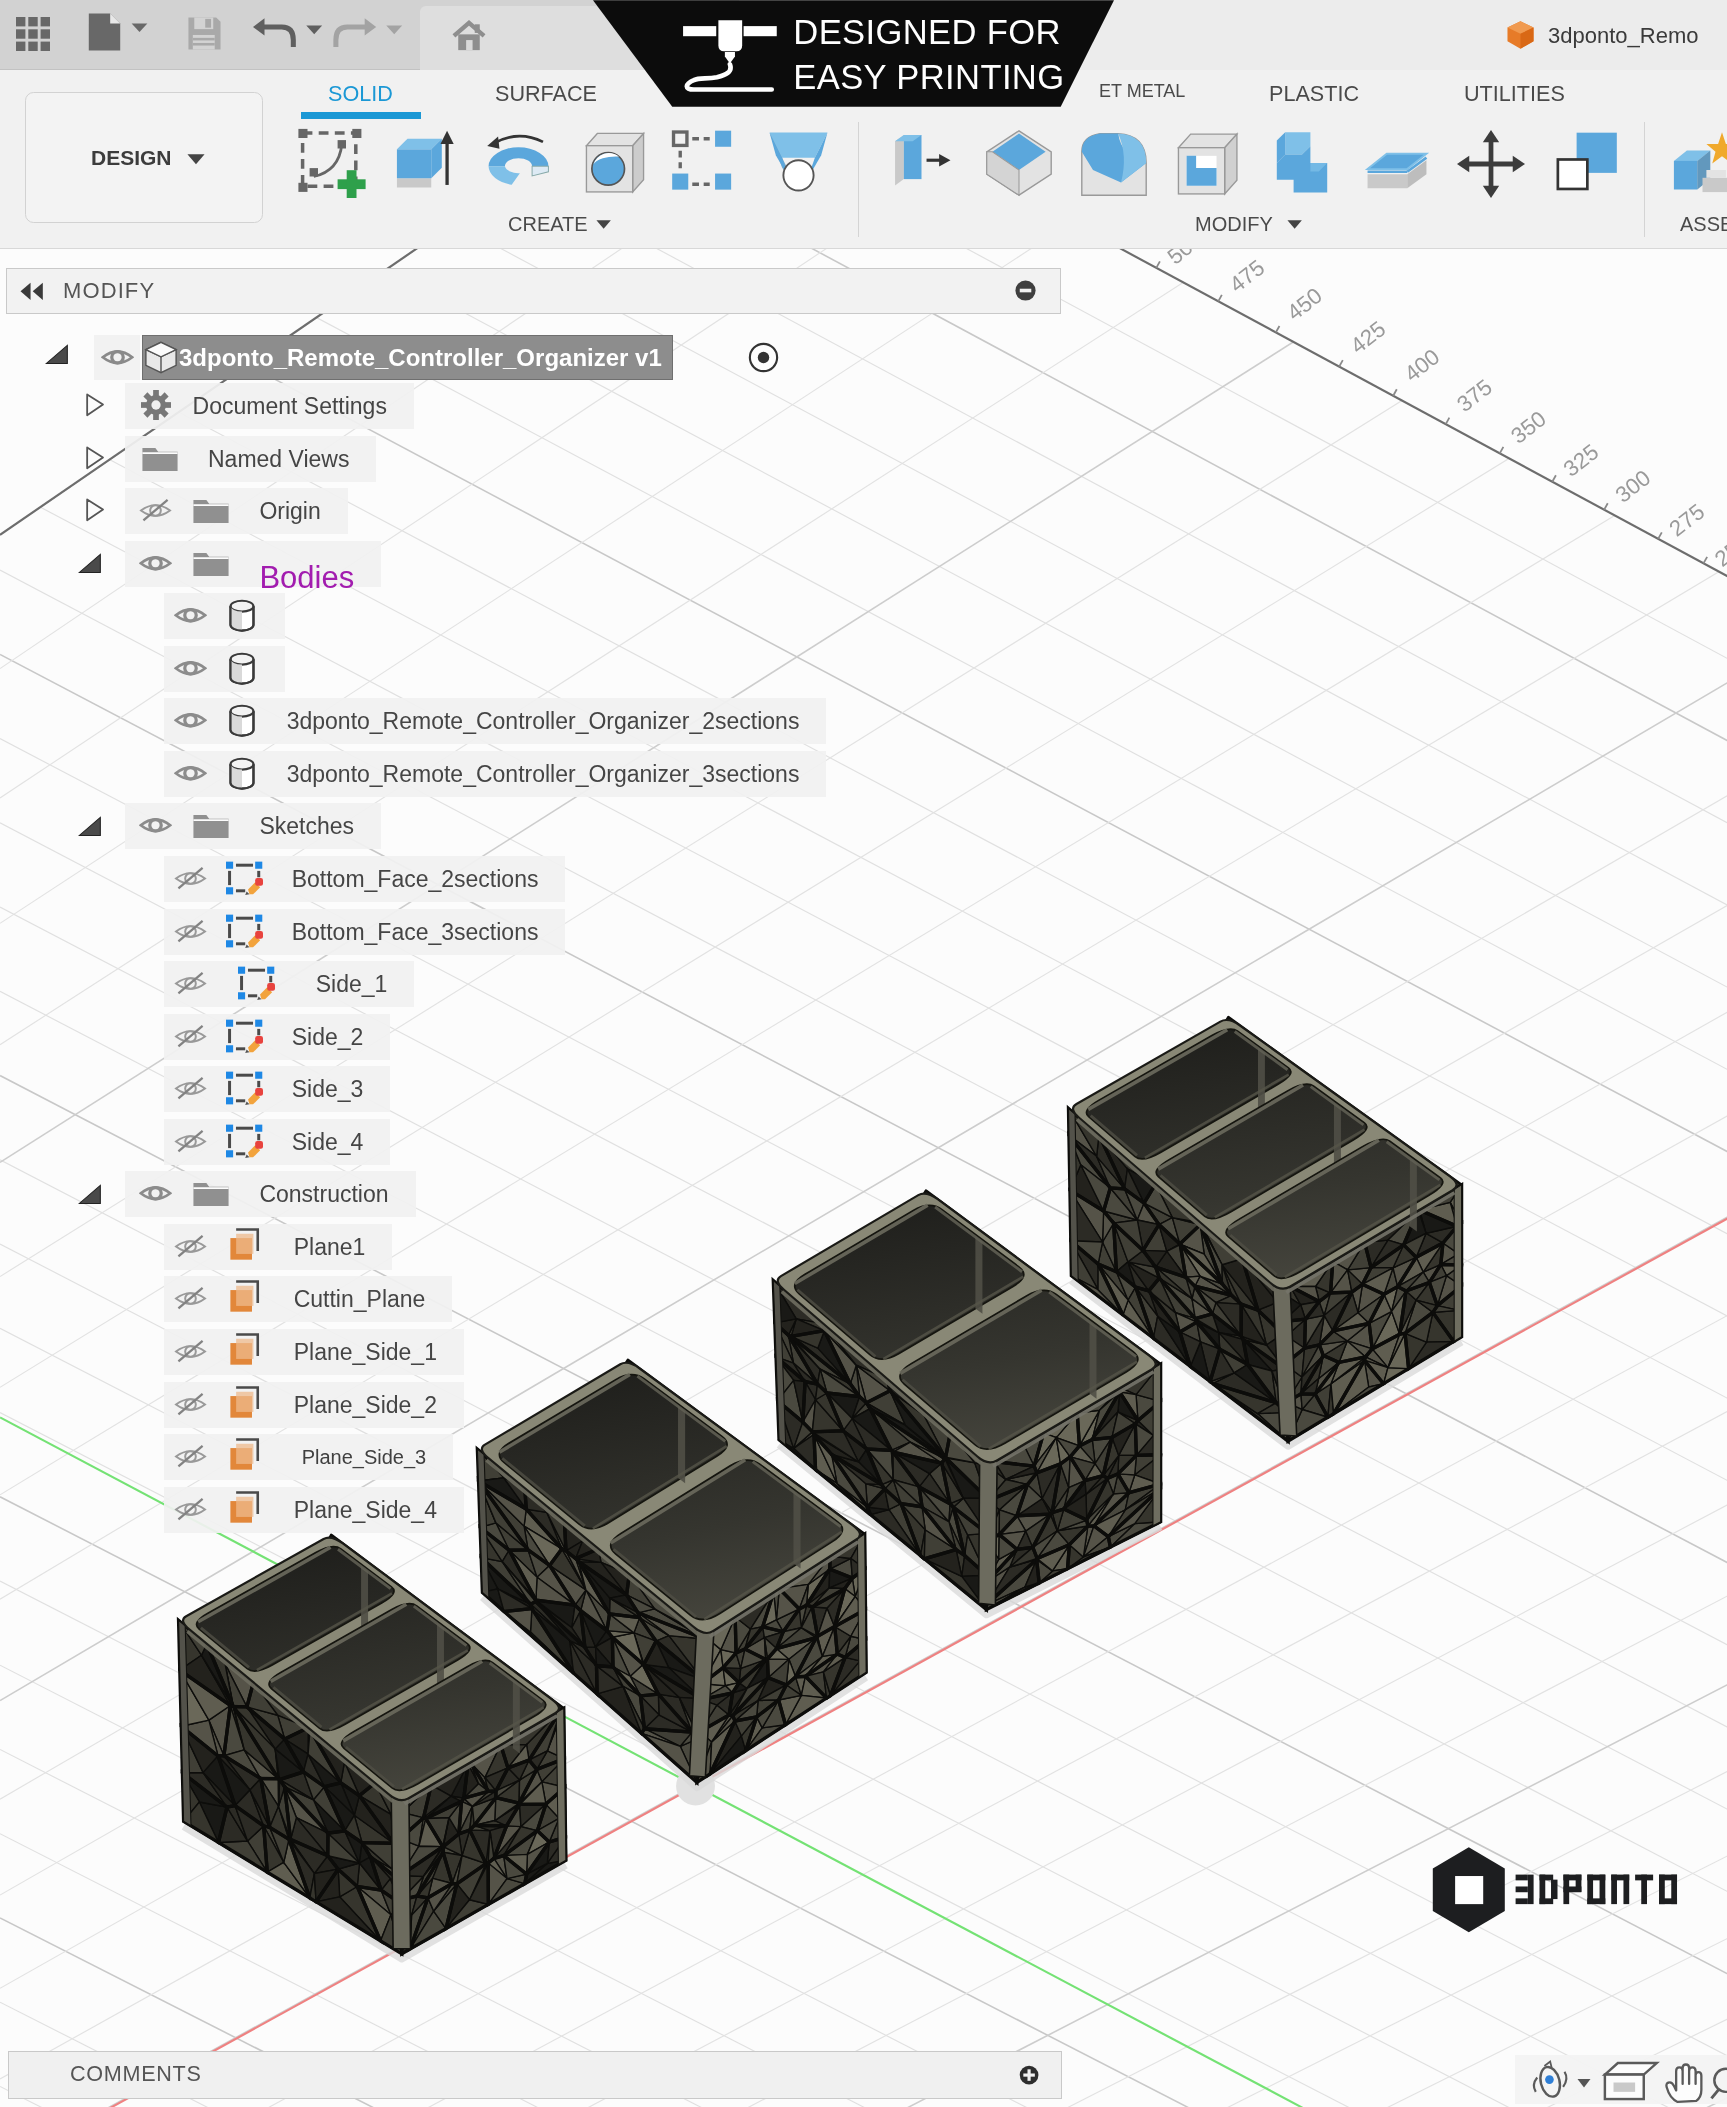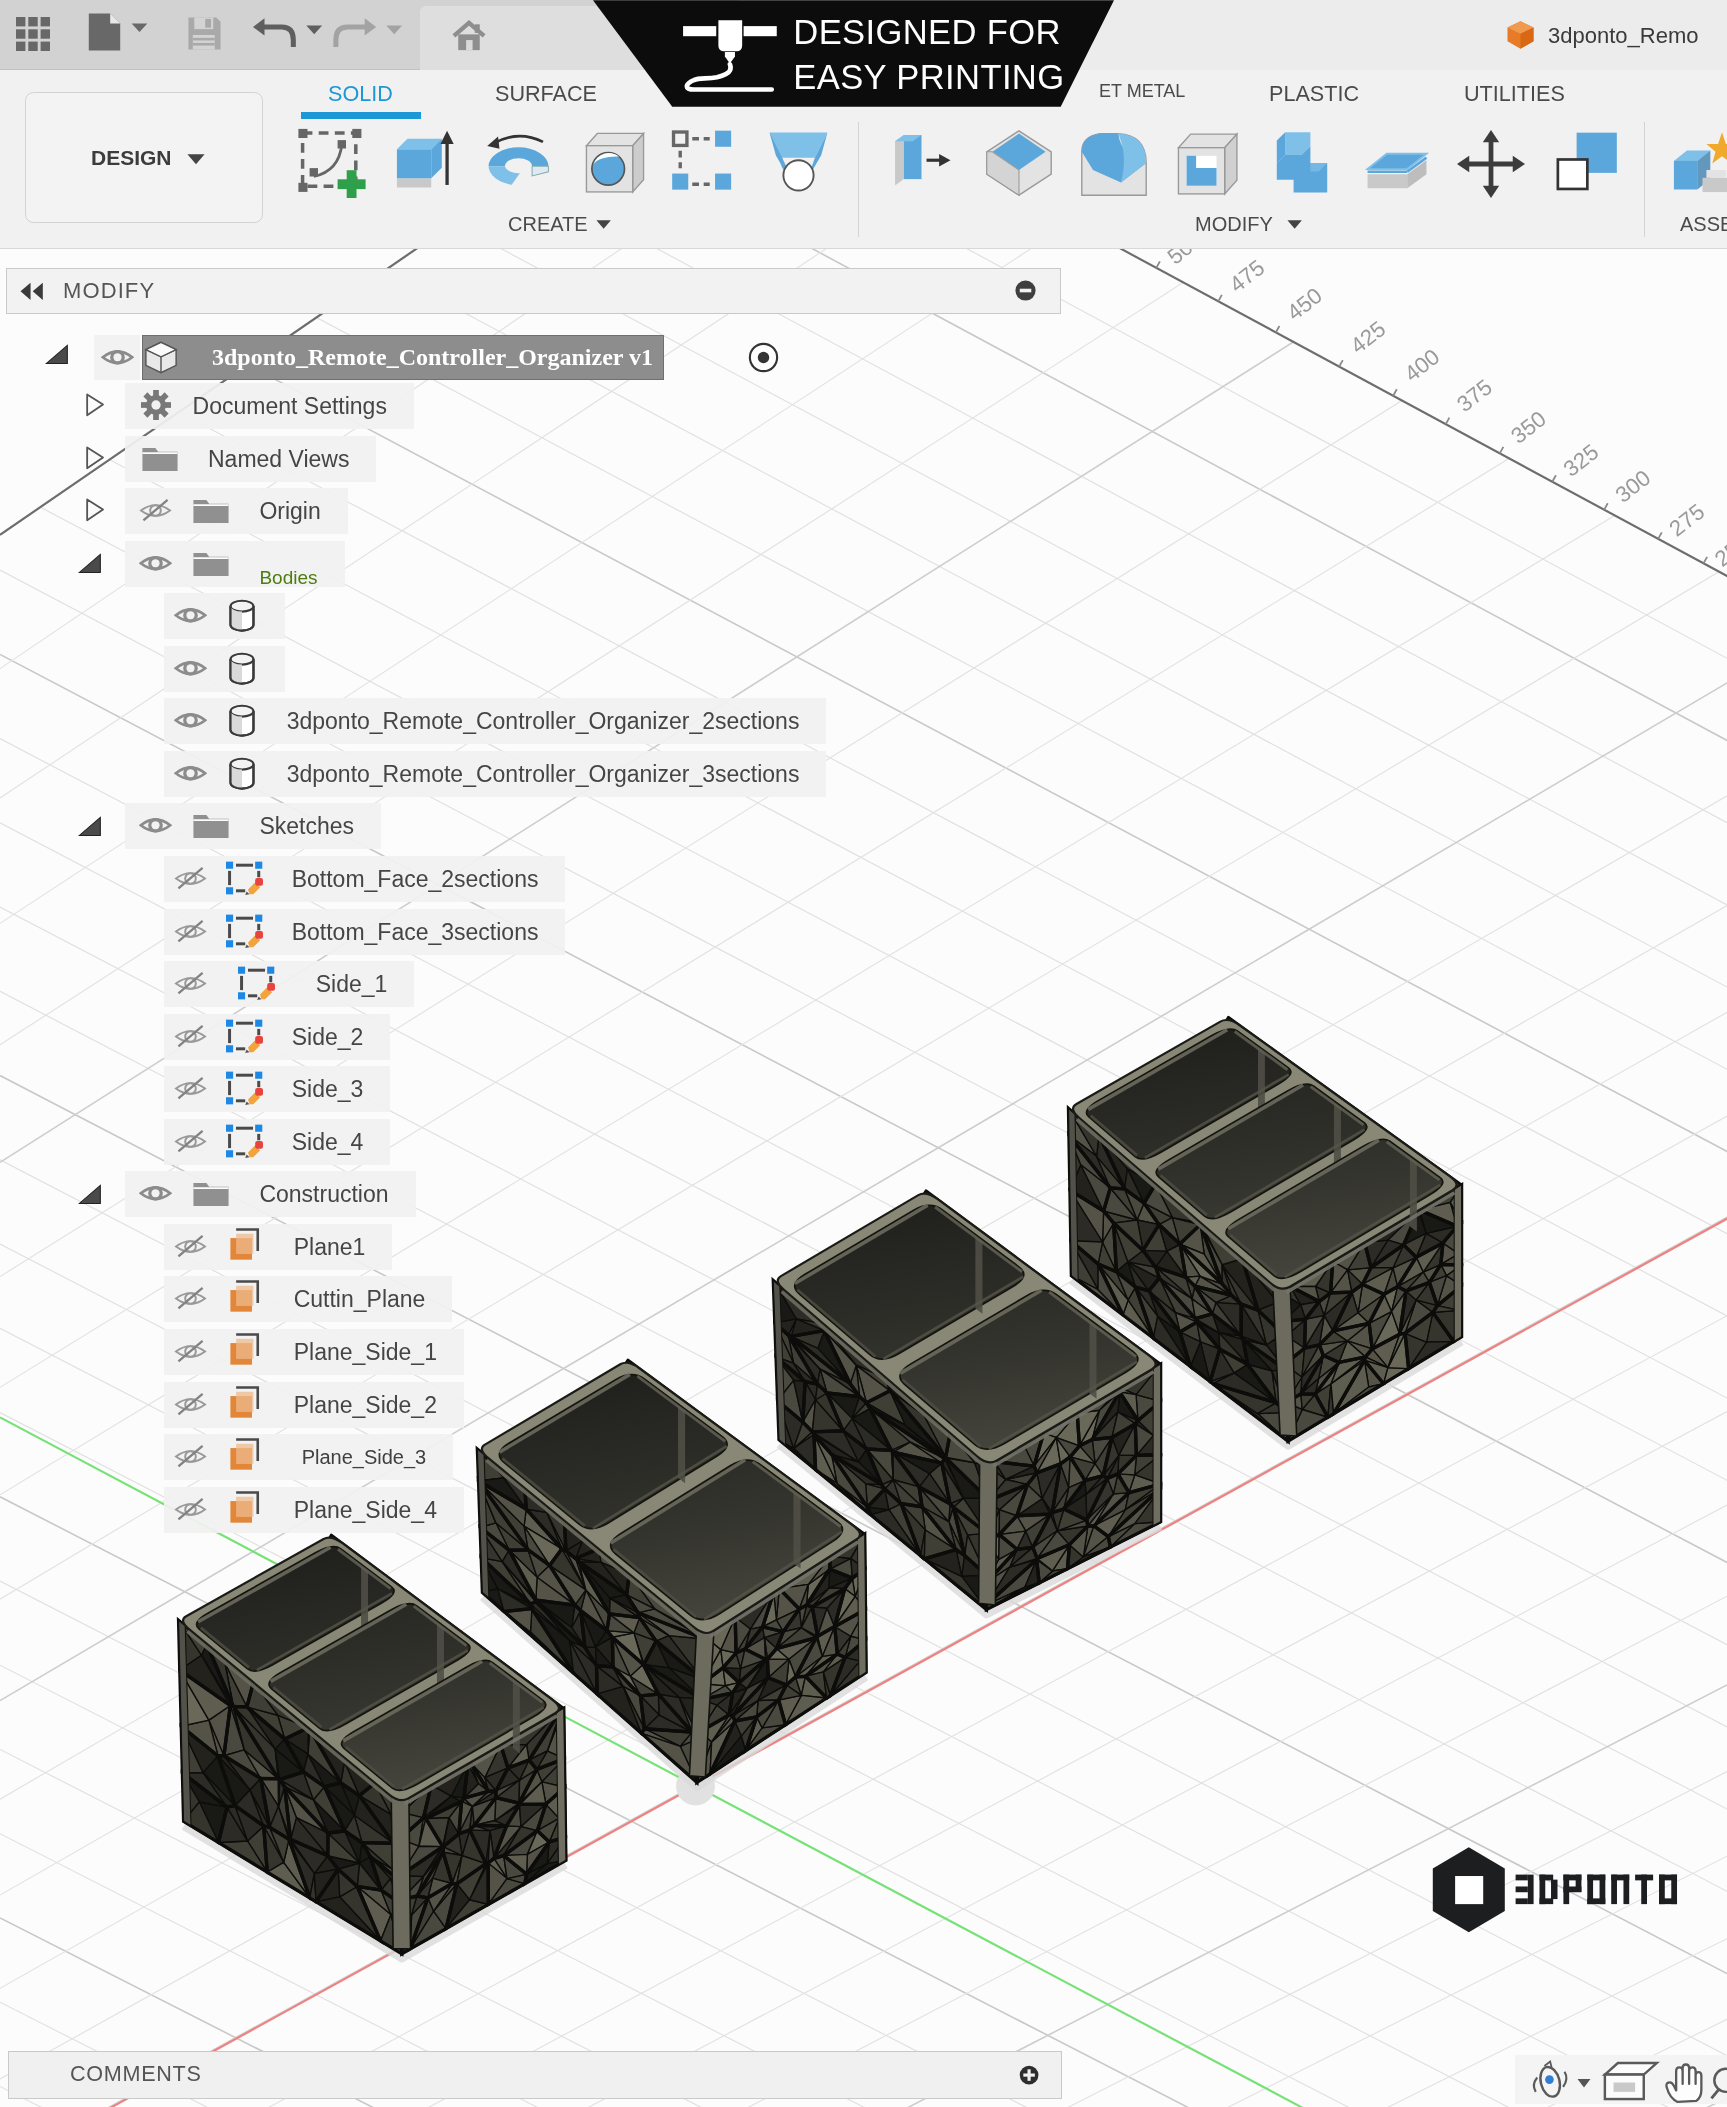--- a/index.html
+++ b/index.html
@@ -1713,21 +1713,21 @@
       <circle cx="23" cy="17" r="8" fill="none" stroke="#8a8a8a" stroke-width="4.5"></circle>
     </svg>
   </div>
 <div style="position:absolute;left:142px;top:335px;height:45px;display:flex;align-items:center;background:#8d8d8d;padding-right:10px;white-space:nowrap;border:0.7px solid #6f6f6f;">
     <svg width="36" height="35" viewBox="0 0 50 48">
       <polygon points="25,3 46,13 46,35 25,45 4,35 4,13" fill="#e8e8e8" stroke="#555" stroke-width="2"></polygon>
       <polyline points="4,13 25,23 46,13" fill="none" stroke="#555" stroke-width="2"></polyline>
       <line x1="25" y1="23" x2="25" y2="45" stroke="#555" stroke-width="2"></line>
       <polygon points="25,3 46,13 25,23 4,13" fill="#fbfbfb" stroke="#555" stroke-width="2"></polygon>
     </svg>
-    <span style="margin-left:33px;font-size:24px;color:#fff;font-weight:bold;font-family:Liberation Serif, serif;">3dponto_Remote_Controller_Organizer v1</span>
+    <span style="font-size:24px;color:#fff;font-weight:bold;">3dponto_Remote_Controller_Organizer v1</span>
   </div>
 <svg style="position:absolute;left:747px;top:341px" width="33" height="33" viewBox="0 0 46 46">
     <circle cx="23" cy="23" r="19" fill="#fdfdfd" stroke="#333" stroke-width="3"></circle>
     <circle cx="23" cy="23" r="8" fill="#333"></circle>
   </svg>
 <svg style="position:absolute;left:85px;top:393px" width="21.6" height="24.5" viewBox="0 0 30 34">
     <polygon points="3,2 25,16 3,31" fill="#fbfbfb" stroke="#555" stroke-width="2.5" stroke-linejoin="round"></polygon>
   </svg>
 <div style="position:absolute;left:125px;top:383px;height:46px;display:flex;align-items:center;background:rgba(241,241,241,0.93);padding-right:27px;white-space:nowrap;">
     <span style="margin-left:16px"><svg width="30" height="30" viewBox="-21 -21 42 42">
@@ -1776,21 +1776,21 @@
   </svg>
 <div style="position:absolute;left:125px;top:541px;height:46px;display:flex;align-items:center;background:rgba(241,241,241,0.93);padding-right:27px;white-space:nowrap;">
     <span style="margin-left:14.4px"><svg width="33" height="24.5" viewBox="0 0 46 34">
         <path d="M2.5 17 Q23 1 43.5 17 Q23 33 2.5 17 Z" fill="none" stroke="#8c8c8c" stroke-width="3.8"></path>
         <circle cx="23" cy="17" r="8" fill="none" stroke="#8c8c8c" stroke-width="4.5"></circle>
       </svg></span>
     <span style="margin-left:20px"><svg width="38" height="29.5" viewBox="0 0 53 41">
         <path d="M2 39 V7 h18 l4 5 h27 v27 Z" fill="#909090"></path>
         <path d="M2 14 h49" stroke="#fcfcfc" stroke-width="2.2"></path>
       </svg></span>
-    <span style="margin-left:29px;font-size:19px;color:#4d7c0f;margin-top:27px;">Bodies</span>
+    <span style="margin-left:29px;font-size:31px;color:#a21caf;margin-top:27px;">Bodies</span>
   </div>
 <div style="position:absolute;left:164px;top:593px;height:46px;display:flex;align-items:center;background:rgba(241,241,241,0.93);padding-right:27px;white-space:nowrap;">
     <span style="margin-left:10px"><svg width="33" height="24.5" viewBox="0 0 46 34">
         <path d="M2.5 17 Q23 1 43.5 17 Q23 33 2.5 17 Z" fill="none" stroke="#8c8c8c" stroke-width="3.8"></path>
         <circle cx="23" cy="17" r="8" fill="none" stroke="#8c8c8c" stroke-width="4.5"></circle>
       </svg></span>
     <span style="margin-left:18.7px"><svg width="32" height="33" viewBox="0 0 44 46">
         <path d="M6 10 V36 A16 8 0 0 0 38 36 V10" fill="#fff" stroke="#3a3a3a" stroke-width="3"></path>
         <ellipse cx="22" cy="10" rx="16" ry="7.5" fill="#f3f3f3" stroke="#3a3a3a" stroke-width="3"></ellipse>
         <path d="M6 10 V36 A16 8 0 0 0 22 44 L22 17.5 A16 7.5 0 0 1 6 10 Z" fill="#d9d9d9" stroke="none"></path>

